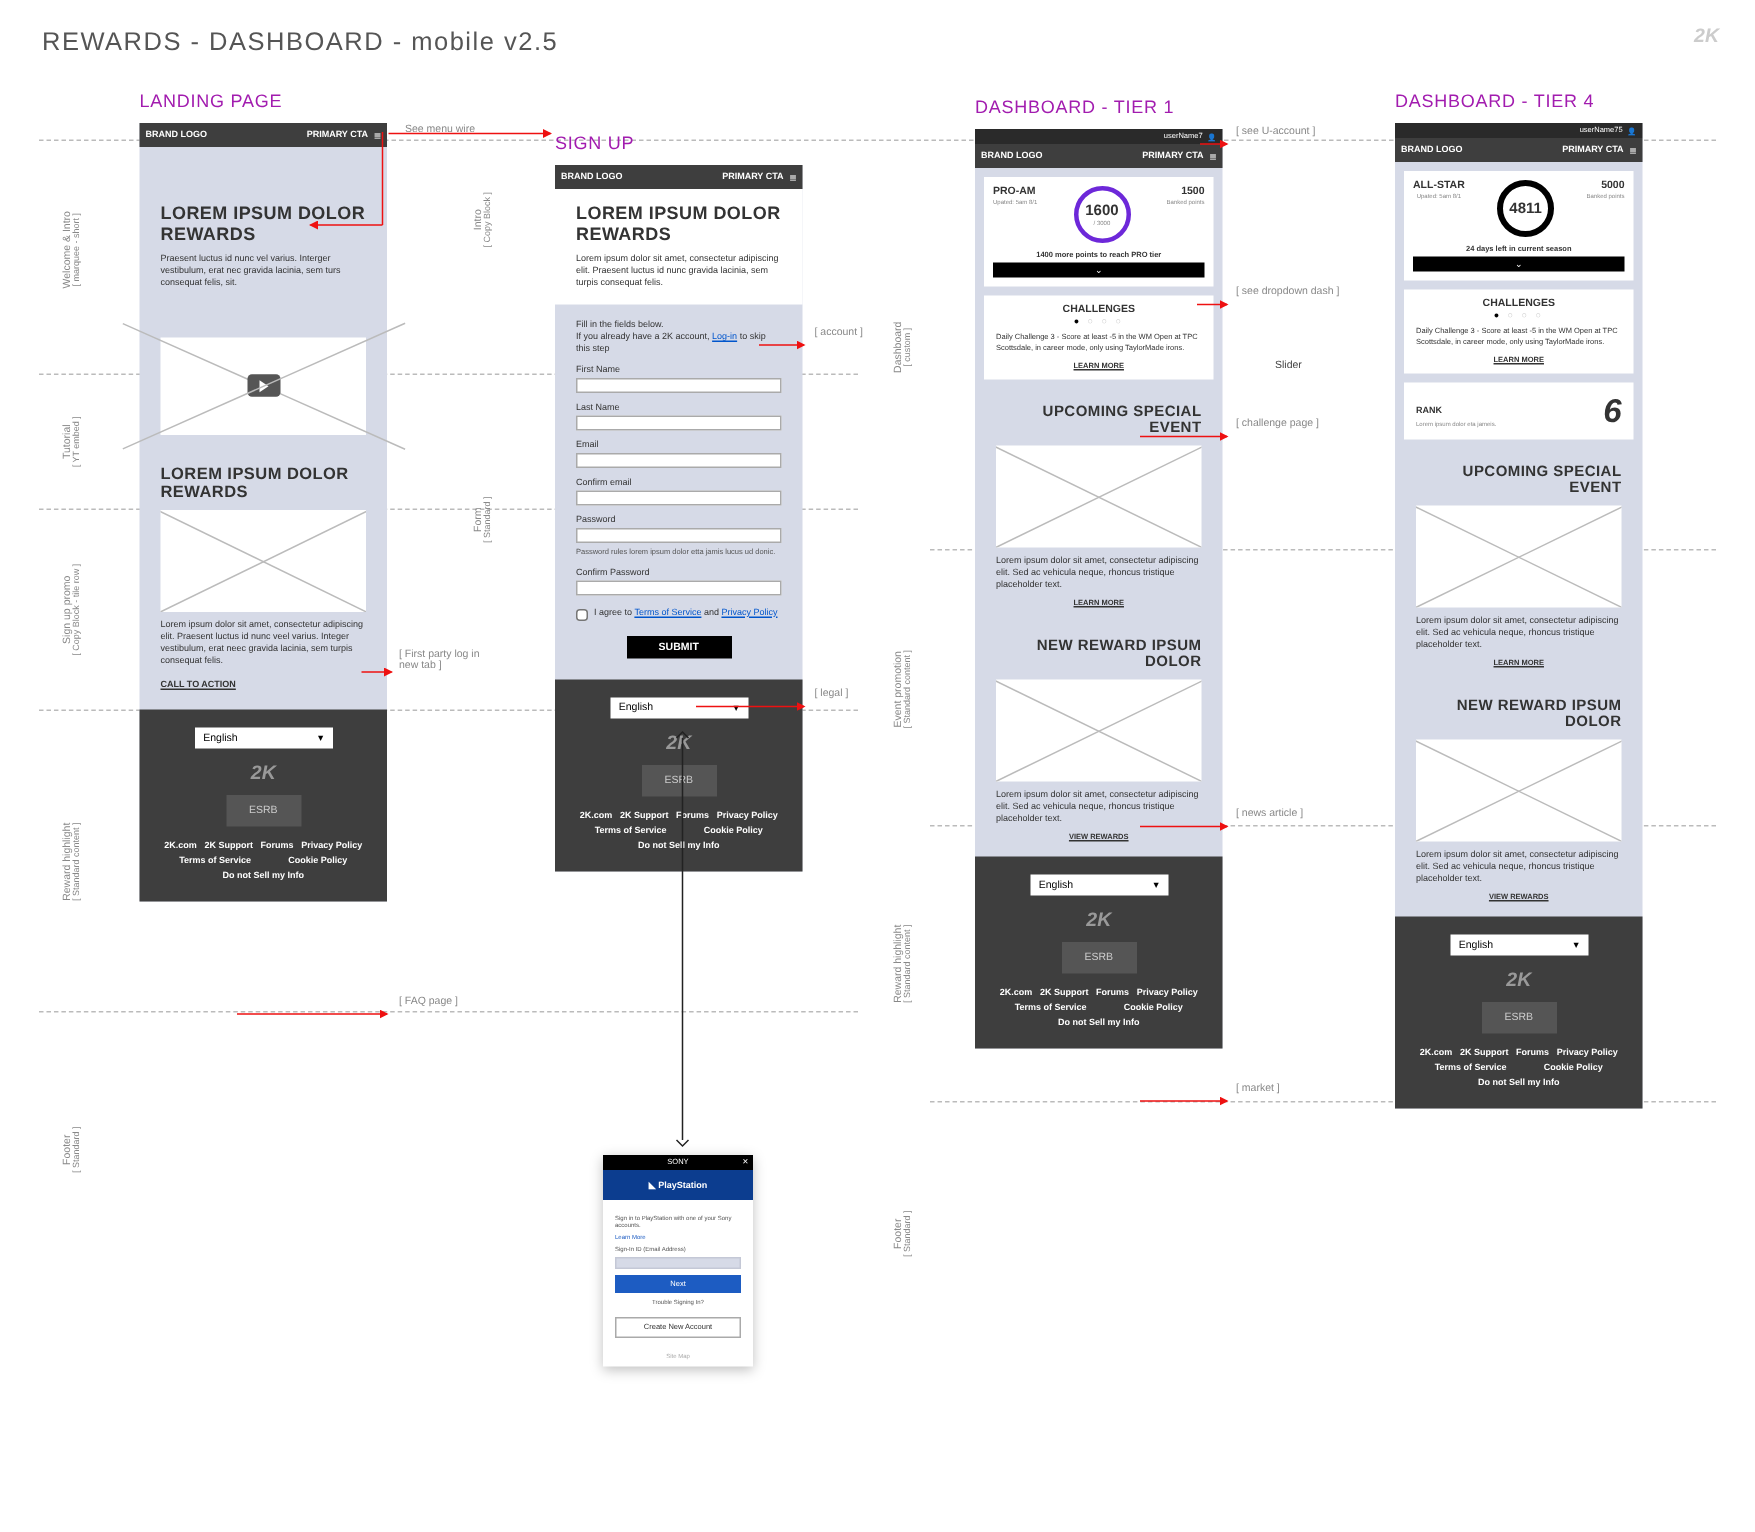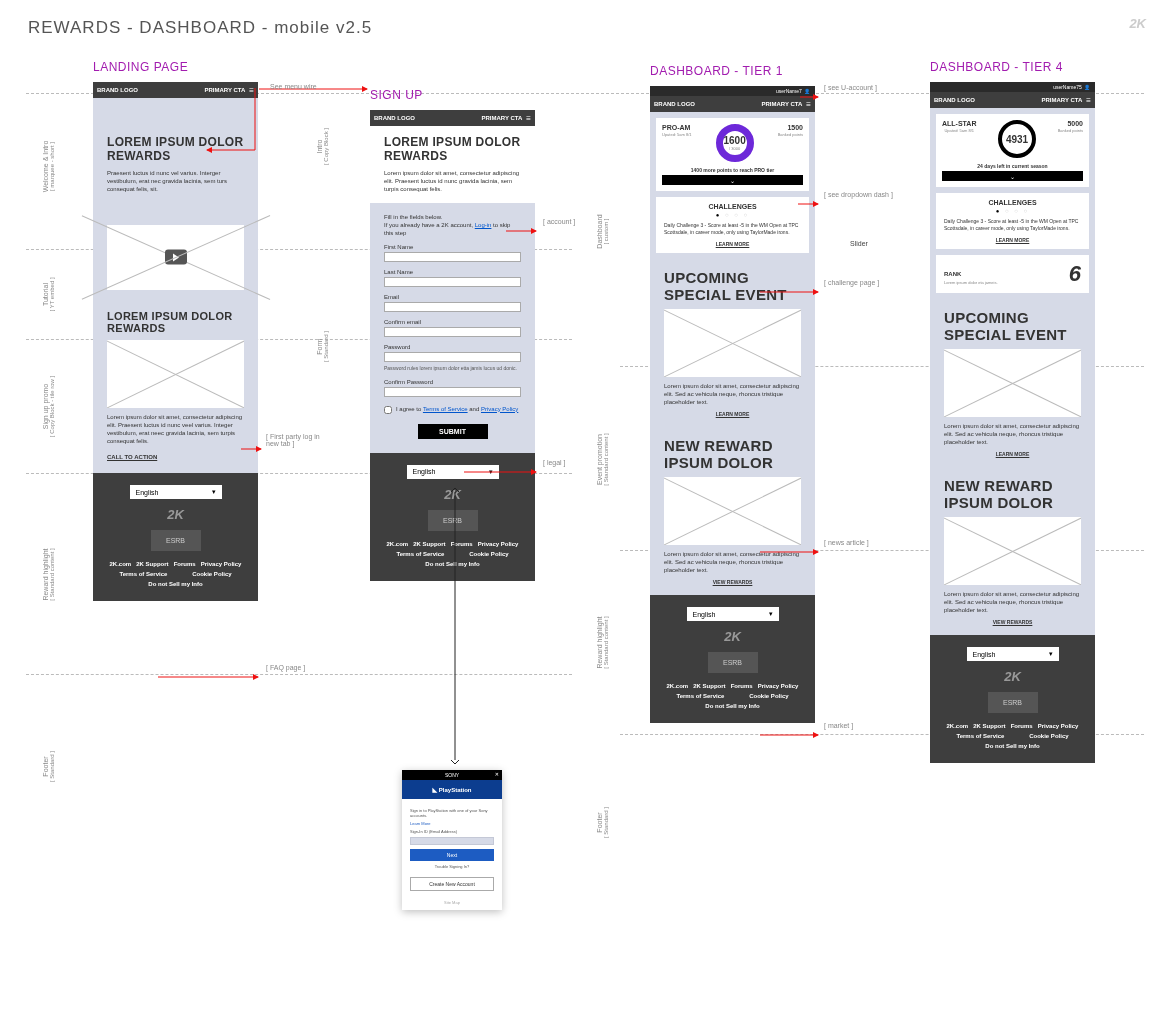--- a/index.html
+++ b/index.html
@@ -15,21 +15,21 @@
 .phone { width: 165px; background: #d6dae7; position: relative; }
 .topbar { background: #3e3e3e; display: flex; align-items: center; justify-content: space-between; height: 16px; padding: 0 4px; }
 .topbar .brand { color: #fff; font-size: 6px; font-weight: bold; }
 .topbar .cta { color: #fff; font-size: 6px; font-weight: bold; }
 .topbar .ham { color: #fff; font-size: 8px; cursor: pointer; }
 .userbar { background: #2a2a2a; height: 10px; display: flex; align-items: center; justify-content: flex-end; padding: 0 4px; gap: 3px; }
 .userbar span { color: #fff; font-size: 5px; }
 .block { padding: 10px 14px; }
 .h-title { font-weight: 900; font-size: 12px; letter-spacing: 0.3px; line-height: 1.15; }
 .h-title-sm { font-weight: 900; font-size: 11px; letter-spacing: 0.3px; }
-.h-title-center { font-weight: 900; font-size: 15px; text-align: left; letter-spacing: 0.3px; }
+.h-title-center { font-weight: 900; font-size: 10px; text-align: right; letter-spacing: 0.3px; }
 .body-text { font-size: 6px; line-height: 1.35; margin-top: 5px; color: #333; }
 .cta-link { font-size: 6px; font-weight: 900; text-decoration: underline; display: inline-block; margin-top: 6px; cursor: pointer; }
 .video-ph { margin: 6px 14px 10px 14px; height: 65px; background: #fff; position: relative; }
 .video-ph::before, .video-ph::after { content: ""; position: absolute; background: #bbb; height: 1px; width: 150%; top: 50%; left: -25%; transform-origin: center; }
 .video-ph::before { transform: rotate(24deg); }
 .video-ph::after { transform: rotate(-24deg); }
 .video-ph .play { position: absolute; top: 50%; left: 50%; transform: translate(-50%,-50%); width: 22px; height: 15px; background: #555; border-radius: 3px; display: flex; align-items: center; justify-content: center; }
 .video-ph .play::after { content: ""; border-left: 6px solid #fff; border-top: 4px solid transparent; border-bottom: 4px solid transparent; margin-left: 1px; }
 .img-ph { background: #fff; height: 68px; position: relative; margin-top: 6px; overflow: hidden; }
 .img-ph::before, .img-ph::after { content: ""; position: absolute; background: #bbb; height: 1px; width: 160%; top: 50%; left: -30%; }
@@ -49,21 +49,21 @@
 .form-hint { font-size: 5px; color: #555; margin-top: 3px; line-height: 1.3; }
 .checkbox-row { display: flex; gap: 4px; font-size: 6px; margin-top: 9px; align-items: flex-start; }
 .checkbox-row input { width: 8px; height: 8px; margin-top: 0; flex-shrink: 0; }
 .checkbox-row a { color: #0055cc; text-decoration: underline; cursor: pointer; }
 .submit-btn { background: #000; color: #fff; font-size: 7px; font-weight: bold; padding: 4px 18px; margin: 10px auto 4px auto; display: block; cursor: pointer; border: none; width: 70px; text-align: center; }
 .dash-top { background: #fff; margin: 6px 6px 0 6px; padding: 6px; text-align: center; }
 .dash-row1 { display: flex; justify-content: space-between; align-items: flex-start; }
 .dash-tier { font-size: 7px; font-weight: 900; text-align: left; }
 .dash-sub { font-size: 4px; color: #888; display: block; font-weight: normal; margin-top: 1px; }
 .dash-points { font-size: 7px; font-weight: 900; text-align: right; }
-.dash-ring { width: 38px; height: 38px; border: 7px solid #6d28d9; border-radius: 50%; display: flex; flex-direction: column; align-items: center; justify-content: center; font-size: 10px; font-weight: 900; }
+.dash-ring { width: 38px; height: 38px; border: 3px solid #6d28d9; border-radius: 50%; display: flex; flex-direction: column; align-items: center; justify-content: center; font-size: 10px; font-weight: 900; }
 .dash-ring small { font-size: 4px; font-weight: normal; color: #888; }
 .dash-progress { font-size: 5px; margin-top: 5px; font-weight: bold; }
 .dash-dropdown { background: #000; color: #fff; height: 10px; display: flex; align-items: center; justify-content: center; font-size: 6px; margin-top: 2px; cursor: pointer; }
 .dash-card { background: #fff; margin: 6px; padding: 6px 8px; }
 .dots { text-align: center; font-size: 6px; letter-spacing: 2px; margin: 2px 0 4px 0; }
 .dots .active { color: #000; }
 .dots .inactive { color: #ccc; }
 .challenge-title { font-size: 7px; font-weight: 900; text-align: center; }
 .challenge-text { font-size: 5px; line-height: 1.35; }
 .learn-more { font-size: 5px; font-weight: 900; text-decoration: underline; display: block; text-align: center; margin-top: 5px; cursor: pointer; }
@@ -299,21 +299,21 @@
      <span class="ham">≡</span>
     </span>
   </div>
   <div class="dash-top">
     <div class="dash-row1">
       <div>
             <div class="dash-tier">ALL-STAR</div>
             <span class="dash-sub">Upated: 5am 8/1</span>
           </div>
       <div class="dash-ring" style="border-color:#000;border-width:4px;">
-            <span>4931</span>
+            <span>4811</span>
           </div>
       <div>
             <div class="dash-points">5000</div>
             <span class="dash-sub" style="text-align:right;">Banked points</span>
           </div>
     </div>
     <div class="dash-progress">24 days left in current season</div>
     <div class="dash-dropdown">⌄</div>
   </div>
   <div class="dash-card">

